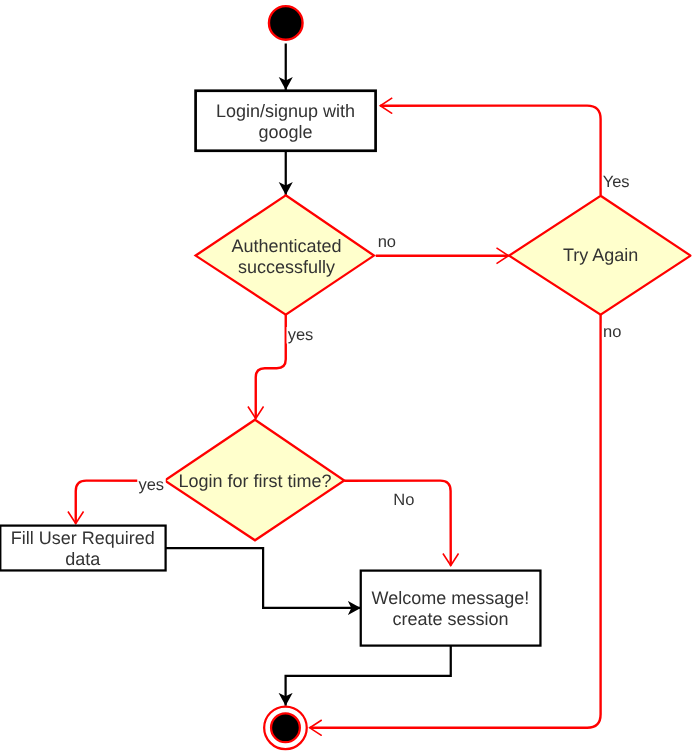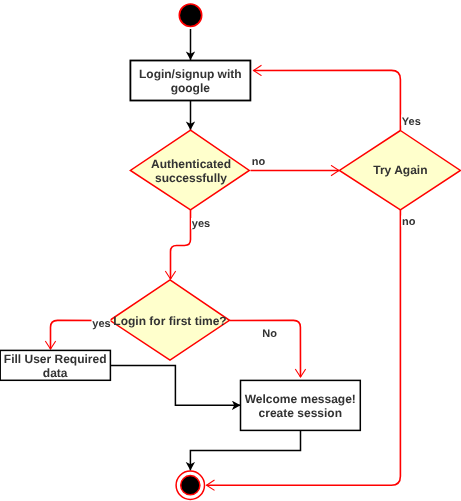--- a/index.html
+++ b/index.html
@@ -1,18 +1,18 @@
 <!DOCTYPE html>
 <html><head>
 <meta charset="utf-8">
 <title>Activity Diagram</title>
 <style>
   html,body{margin:0;padding:0;background:#ffffff;}
   body{width:461px;height:501px;overflow:hidden;font-family:"Liberation Sans",sans-serif;-webkit-font-smoothing:antialiased;text-rendering:geometricPrecision;}
-  #canvas{position:relative;width:461px;height:501px;font-weight:bold;}
+  #canvas{position:relative;width:461px;height:501px;}
   svg{display:block;}
   .node-text{font-family:"Liberation Sans",sans-serif;font-size:12px;fill:#333333;}
   .edge-label{font-family:"Liberation Sans",sans-serif;font-size:11px;fill:#333333;}
 </style>
 </head>
 <body>
 
 <div id="canvas">
 <svg width="461" height="501" viewBox="0 0 461 501" xmlns="http://www.w3.org/2000/svg" shape-rendering="auto">
   <defs>

